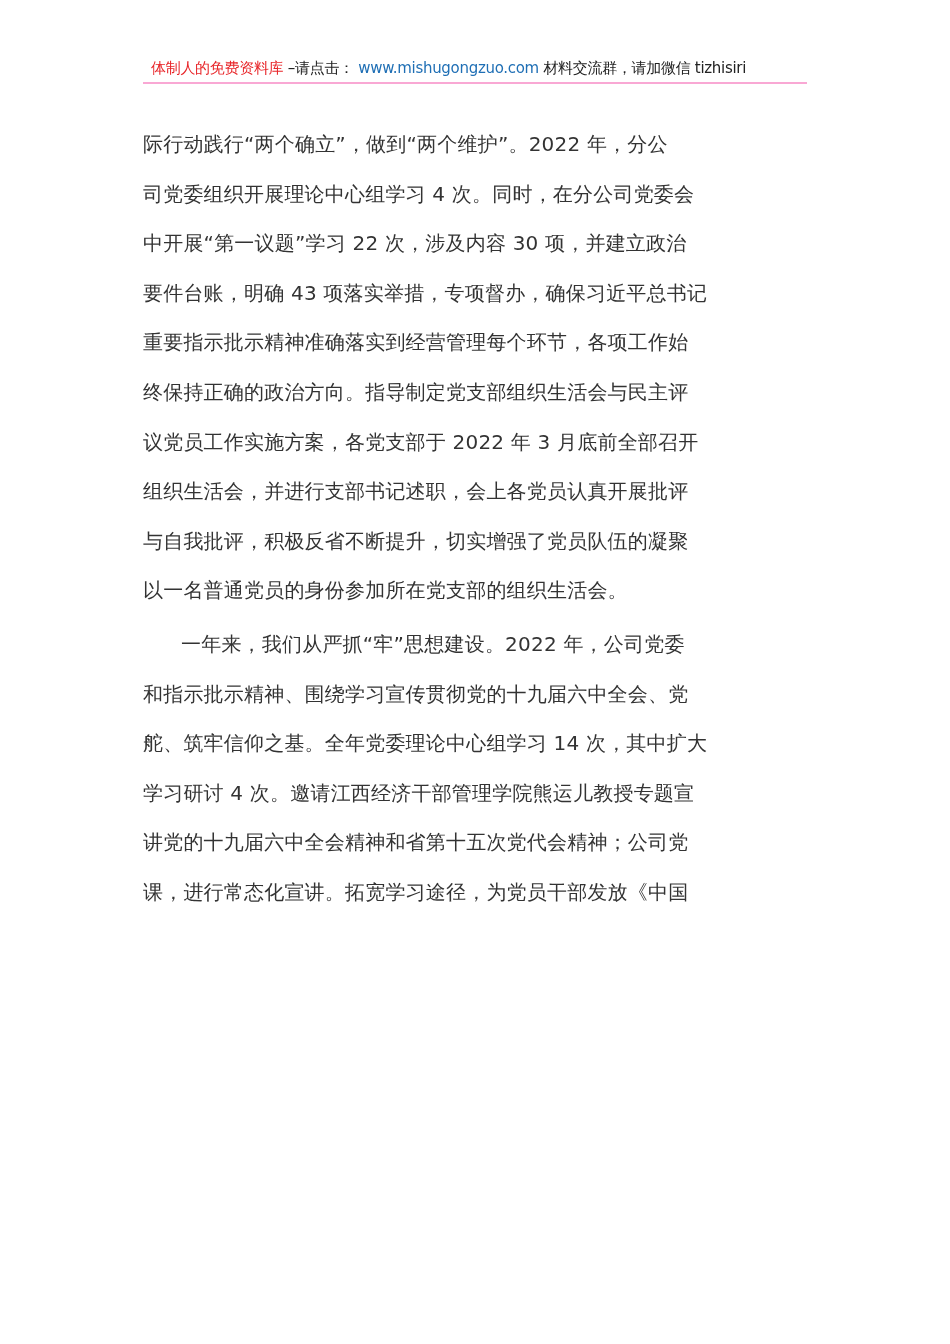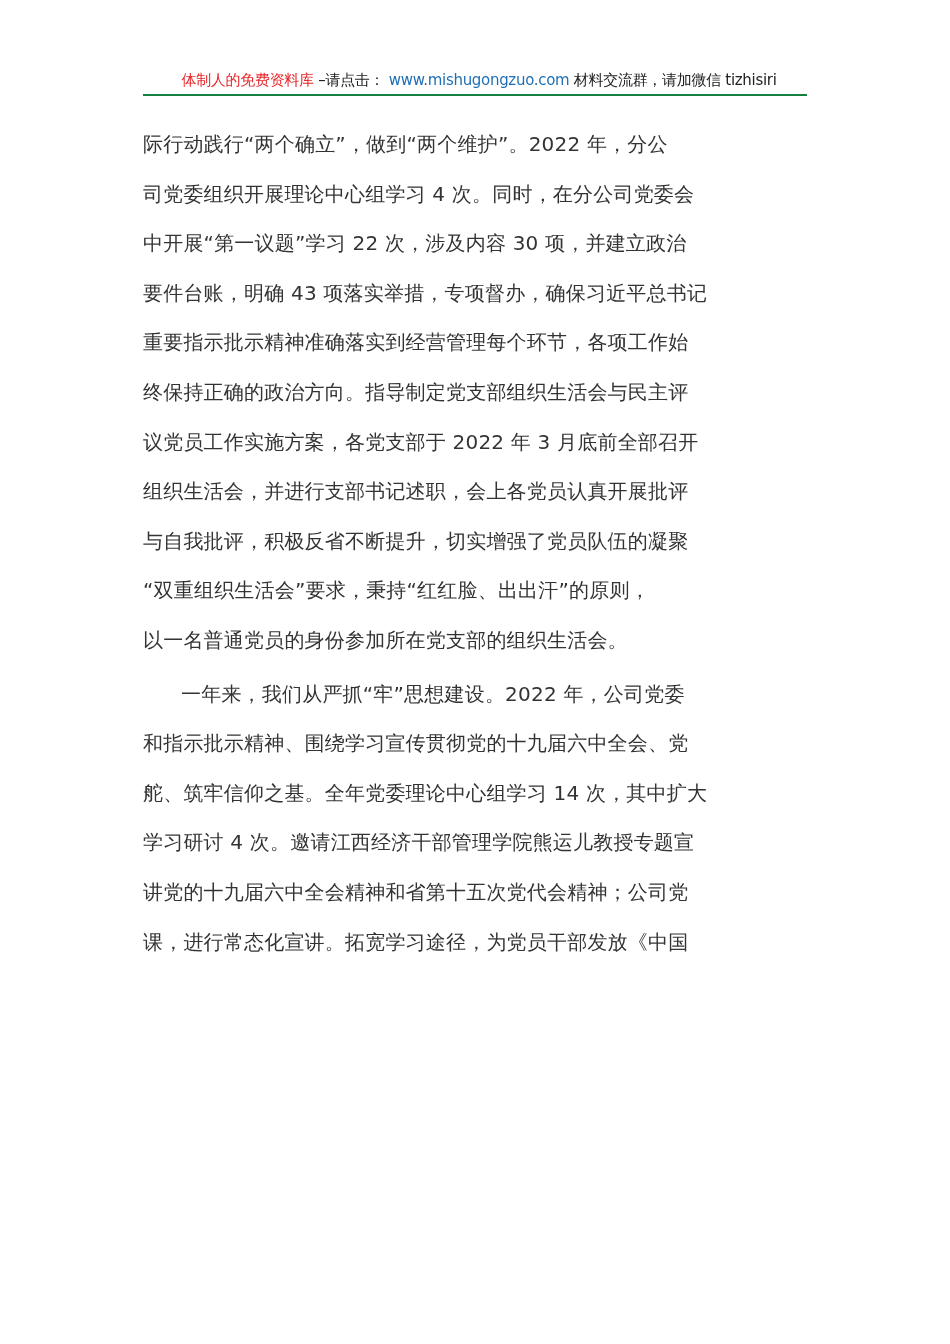--- a/index.html
+++ b/index.html
@@ -10,29 +10,28 @@
     body {
       width: 950px;
       height: 1344px;
       position: relative;
       overflow: hidden;
       font-family: "DejaVu Sans", "Liberation Sans", sans-serif;
     }
     .header {
       position: absolute;
       left: 143px;
-      top: 68px;
+      top: 56px;
       width: 664px;
       height: 26px;
-      border-bottom: 2px solid #15803d;
+      border-bottom: 2px solid #f9a8d4;
       white-space: nowrap;
       font-size: 15px;
       line-height: 24px;
       letter-spacing: -0.3px;
-      text-align: center;
     }
     .header .red { color: #e8262a; margin-left: 8px; }
     .header .dark { color: #222222; }
     .header .blue { color: #1f6fb5; }
     .content {
       position: absolute;
       left: 143px;
       top: 120px;
       width: 664px;
       color: #333333;
@@ -62,21 +61,20 @@
   <div>
     <div class="line">际行动践行“两个确立”，做到“两个维护”。2022 年，分公</div>
     <div class="line">司党委组织开展理论中心组学习 4 次。同时，在分公司党委会</div>
     <div class="line">中开展“第一议题”学习 22 次，涉及内容 30 项，并建立政治</div>
     <div class="line">要件台账，明确 43 项落实举措，专项督办，确保习近平总书记</div>
     <div class="line">重要指示批示精神准确落实到经营管理每个环节，各项工作始</div>
     <div class="line">终保持正确的政治方向。指导制定党支部组织生活会与民主评</div>
     <div class="line">议党员工作实施方案，各党支部于 2022 年 3 月底前全部召开</div>
     <div class="line">组织生活会，并进行支部书记述职，会上各党员认真开展批评</div>
     <div class="line">与自我批评，积极反省不断提升，切实增强了党员队伍的凝聚</div>
-    <div class="line">“双重组织生活会”要求，秉持“红红脸、出出汗”的原则，</div>
     <div class="line">以一名普通党员的身份参加所在党支部的组织生活会。</div>
   </div>
   <div class="para-gap"></div>
   <div>
     <div class="line indent">一年来，我们从严抓“牢”思想建设。2022 年，公司党委</div>
     <div class="line">和指示批示精神、围绕学习宣传贯彻党的十九届六中全会、党</div>
     <div class="line">舵、筑牢信仰之基。全年党委理论中心组学习 14 次，其中扩大</div>
     <div class="line">学习研讨 4 次。邀请江西经济干部管理学院熊运儿教授专题宣</div>
     <div class="line">讲党的十九届六中全会精神和省第十五次党代会精神；公司党</div>
     <div class="line">课，进行常态化宣讲。拓宽学习途径，为党员干部发放《中国</div>

